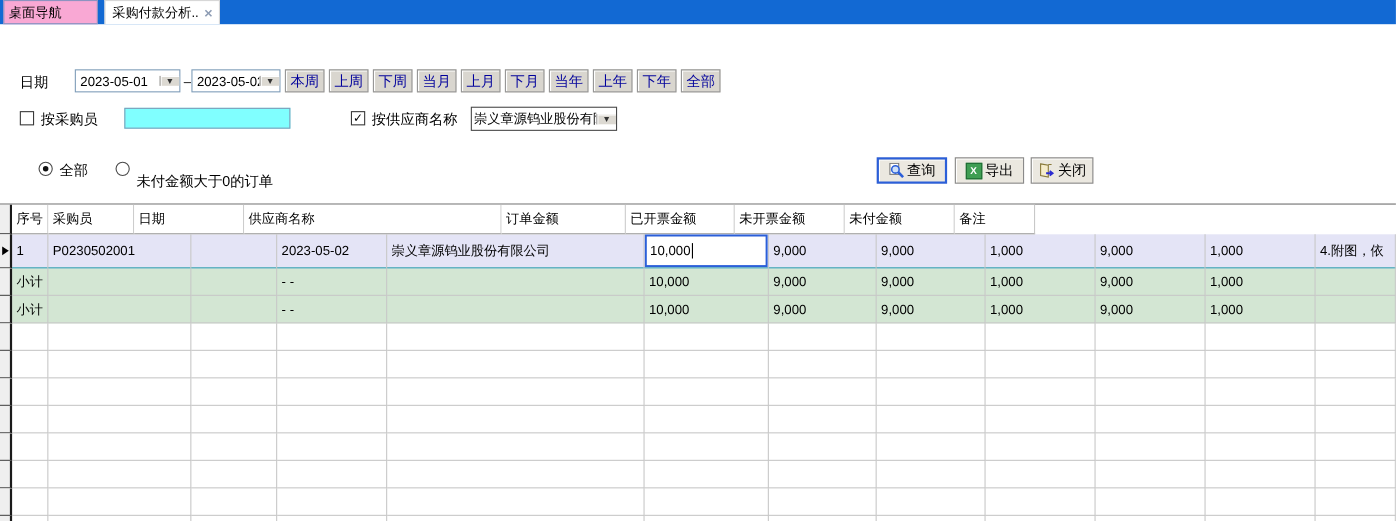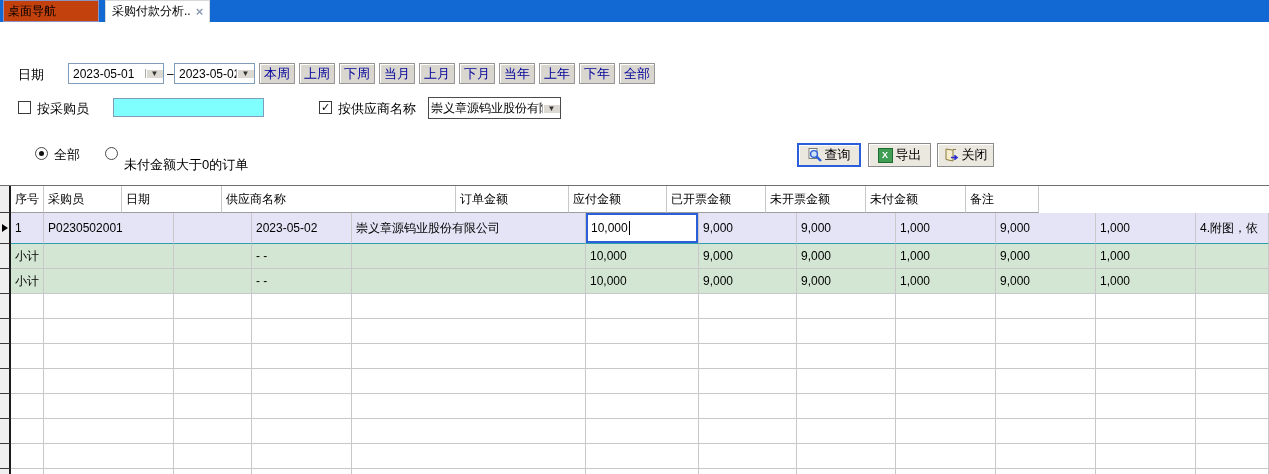--- a/index.html
+++ b/index.html
@@ -4,21 +4,21 @@
 <style>
   html,body{margin:0;padding:0}
   body{
     width:1269px;height:474px;overflow:hidden;position:relative;
     background:#fff;color:#000;
     font-family:"Liberation Sans","DejaVu Sans",sans-serif;font-size:12px;
   }
   
   .tabbar{position:absolute;left:0;top:0;width:1269px;height:22px;background:#1269d3;display:flex;align-items:stretch}
   .tab{display:flex;align-items:center;font-size:12px;box-sizing:border-box;white-space:nowrap;overflow:hidden}
-  .tab-inactive{background:#c2410c;margin-left:3px;width:96px;padding:0 4px;border:1px solid #8d93c0}
+  .tab-inactive{background:#f9a8d4;margin-left:3px;width:86px;padding:0 4px;border:1px solid #8d93c0}
   .tab-active{background:#ffffff;margin-left:6px;padding:0 6px;gap:5px;border:1px solid #d7d7d7;border-bottom:none}
   .tab-close{color:#8d9cb4;font-weight:bold;font-size:13px;line-height:1}
   
   .flabel{position:absolute;font-size:13px}
   .combo{position:absolute;height:21px;border:1px solid #7f9db9;background:#fff;box-sizing:border-box;display:flex;align-items:center}
   .combo-text{flex:1;display:flex;align-items:center;padding:0 4px;overflow:hidden;white-space:nowrap;font-size:12px}
   .combo-arrow{width:17px;background:#dcd9d2;border-left:1px solid #a9a9a9;display:flex;align-items:center;justify-content:center;font-size:8px;color:#333;box-shadow:inset 1px 1px 0 #fff}
   #combo-from{left:68px;top:63px;width:96px}
   .date-sep{position:absolute;left:167px;top:67px;font-size:12px}
   #combo-to{left:174px;top:63px;width:81px}
@@ -135,21 +135,20 @@
 </div>
 
 <div id="grid">
     <div class="g-row header">
       <div class="g-ind"></div>
       <div class="g-cell" style="width: 33px;">序号</div>
       <div class="g-cell" style="width: 78px;">采购员</div>
       <div class="g-cell" style="width: 100px;">日期</div>
       <div class="g-cell" style="width: 234px;">供应商名称</div>
       <div class="g-cell" style="width: 113px;">订单金额</div>
-      <div class="g-cell" style="width: 98px;">应付金额</div>
       <div class="g-cell" style="width: 99px;">已开票金额</div>
       <div class="g-cell" style="width: 100px;">未开票金额</div>
       <div class="g-cell" style="width: 100px;">未付金额</div>
       <div class="g-cell" style="width: 73px;">备注</div>
     </div>
     <div class="g-row r-data">
       <div class="g-ind">
         <div class="cur-arrow"></div>
       </div>
       <div class="g-cell" style="width: 33px;">1</div>

